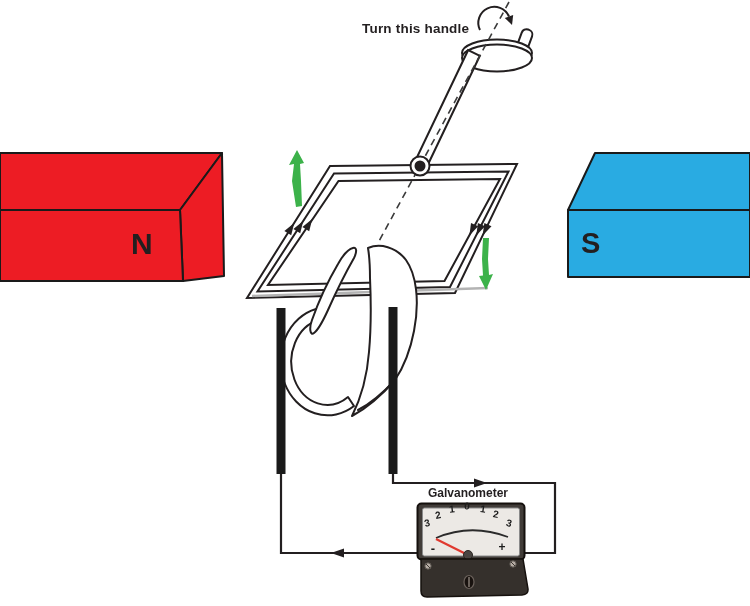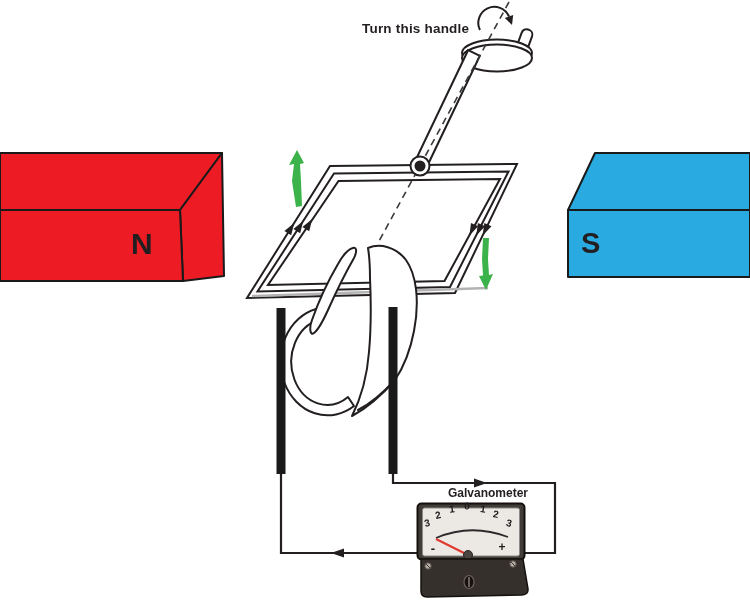--- a/index.html
+++ b/index.html
@@ -2,21 +2,21 @@
 <html style="--ink: #231f20; --magnet-n: #ed1c24; --magnet-s: #29abe2; --green: #3cb24a; --needle-red: #e0392f; --meter-face: #ece9e5; --meter-body: #35302c; --hidden-gray: #b3b3b3;"><head>
 <meta charset="utf-8">
 <style>
   html,body{margin:0;padding:0;background:#fff;}
   #stage{position:relative;width:750px;height:606px;background:#fff;overflow:hidden;
          font-family:"Liberation Sans", sans-serif;}
   #art{position:absolute;left:0;top:0;}
   .lbl{position:absolute;color:var(--ink);}
   .note{font-size:13.5px;font-weight:600;letter-spacing:.2px;}
   .mag{font-weight:bold;font-size:30px;line-height:1;}
-  .galvo-title{font-size:12px;font-weight:bold;text-align:right;width:120px;}
+  .galvo-title{font-size:12px;font-weight:bold;text-align:center;width:120px;}
   .scale-num{position:absolute;font-size:10px;font-weight:600;color:#1c1c1c;
              transform:translate(-50%,-50%);}
   .sign{position:absolute;font-size:13px;font-weight:bold;color:#1c1c1c;
         transform:translate(-50%,-50%);}
   
   .ink-line{stroke:var(--ink);stroke-width:2;fill:none;}
   .ink-fill{fill:var(--ink);}
   .white-shape{fill:#ffffff;stroke:var(--ink);stroke-width:2;}
   .hidden-edge{stroke:var(--hidden-gray);stroke-width:2.5;fill:none;}
   .magnet-n{fill:var(--magnet-n);stroke:#1a1a1a;stroke-width:2;stroke-linejoin:round;}

